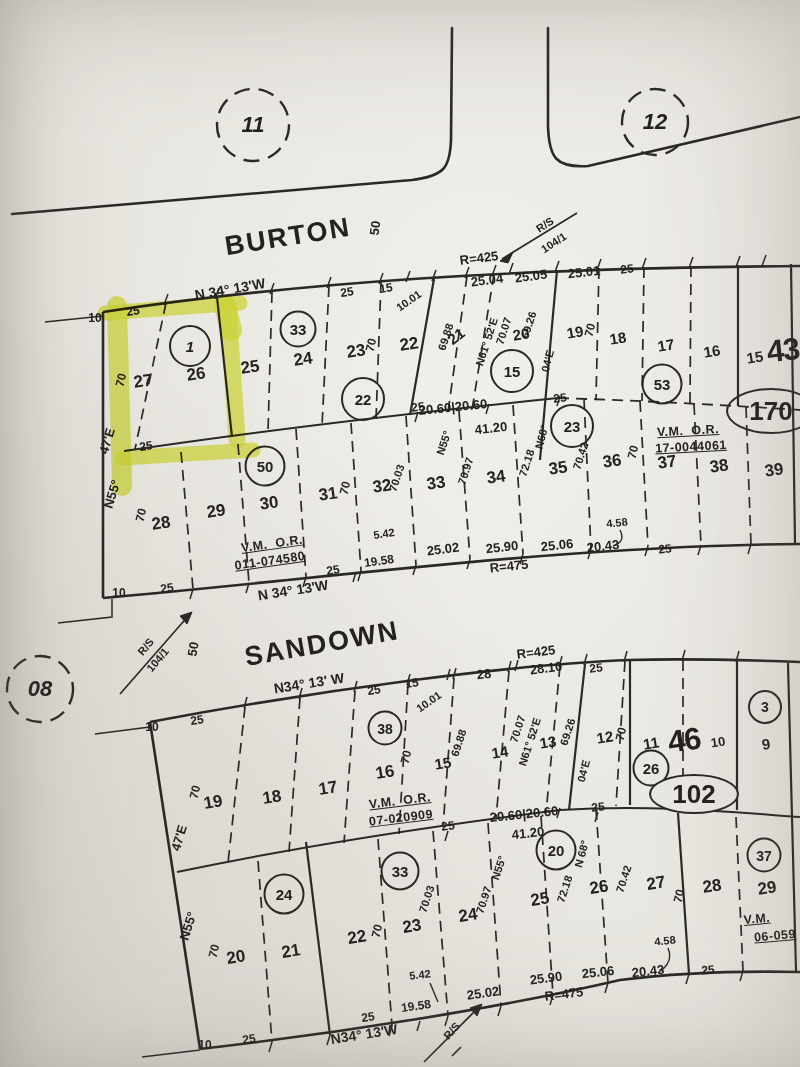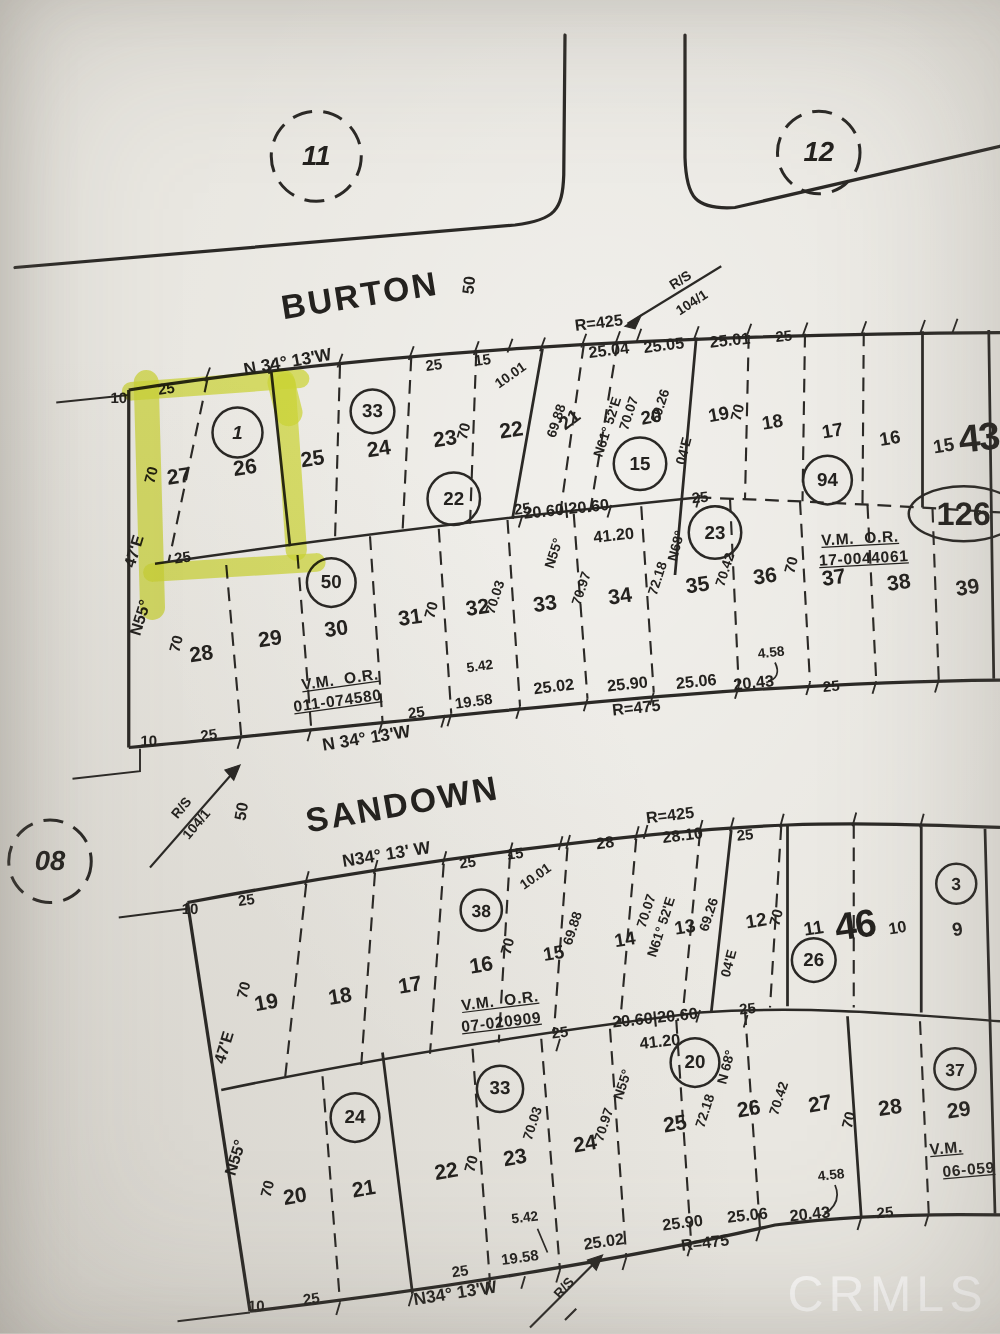--- a/index.html
+++ b/index.html
@@ -126,24 +126,24 @@
 <div class="circ" style="left:298px;top:329px;width:33px;height:33px">
       <span>33</span>
     </div>
 <div class="circ" style="left:363px;top:399px;width:40px;height:40px">
       <span>22</span>
     </div>
 <div class="circ" style="left:512px;top:371px;width:40px;height:40px">
       <span>15</span>
     </div>
 <div class="circ" style="left:662px;top:384px;width:37px;height:37px">
-      <span>94</span>
+      <span>53</span>
     </div>
 <div class="circ" style="left:771px;top:411px;width:86px;height:42px;font-size:26px;border-width:2.6px">
-      <span>126</span>
+      <span>170</span>
     </div>
 <span class="lb dim" style="left:121px;top:380px;--r:-75deg">70</span>
 <span class="lb dim" style="left:371px;top:345px;--r:-75deg">70</span>
 <span class="lb sm" style="left:446px;top:337px;--r:-72deg">69.88</span>
 <span class="lb sm" style="left:487px;top:342px;--r:-72deg">N61° 52'E</span>
 <span class="lb sm" style="left:504px;top:331px;--r:-72deg">70.07</span>
 <span class="lb sm" style="left:529px;top:325px;--r:-72deg">69.26</span>
 <span class="lb dim" style="left:590px;top:330px;--r:-75deg">70</span>
 <span class="lb sm" style="left:548px;top:361px;--r:-75deg">04'E</span>
 <span class="lb sm" style="left:542px;top:437px;--r:-75deg">N68°</span>
@@ -229,20 +229,23 @@
 <span class="lb lt13" style="left:718px;top:742px;--r:-9deg">10</span>
 <span class="lb lt15" style="left:766px;top:744px;--r:-9deg">9</span>
 <div class="circ" style="left:385px;top:728px;width:31px;height:31px;font-size:14px">
       <span>38</span>
     </div>
 <div class="circ" style="left:651px;top:768px;width:33px;height:33px">
       <span>26</span>
     </div>
 <div class="circ" style="left:765px;top:707px;width:30px;height:30px;font-size:14px">
       <span>3</span>
+    </div>
+<div class="circ" style="left:694px;top:794px;width:86px;height:36px;font-size:26px;border-width:2.6px;background:#e9e7e1">
+      <span>102</span>
     </div>
 <span class="lb dim" style="left:195px;top:792px;--r:-75deg">70</span>
 <span class="lb dim" style="left:406px;top:757px;--r:-75deg">70</span>
 <span class="lb sm" style="left:459px;top:743px;--r:-72deg">69.88</span>
 <span class="lb sm" style="left:518px;top:729px;--r:-72deg">70.07</span>
 <span class="lb sm" style="left:530px;top:742px;--r:-72deg">N61° 52'E</span>
 <span class="lb sm" style="left:568px;top:732px;--r:-72deg">69.26</span>
 <span class="lb sm" style="left:584px;top:771px;--r:-75deg">04'E</span>
 <span class="lb dim" style="left:621px;top:734px;--r:-75deg">70</span>
 <span class="lb vm" style="left:400px;top:801px;--r:-7deg">V.M.&nbsp;&nbsp;O.R.</span>
@@ -306,15 +309,14 @@
 <svg class="hl" width="800" height="1067" viewBox="0 0 800 1067">
   <g stroke="#dde73b" stroke-opacity="0.72" fill="none" stroke-linecap="round">
     <path stroke-width="20" d="M 117 306 L 122 486"></path>
     <path stroke-width="15" d="M 105 313 L 240 303"></path>
     <path stroke-width="17" d="M 228 307 L 237 440"></path>
     <path stroke-width="15" d="M 122 458 L 253 450"></path>
     <path stroke-width="22" d="M 225 306 L 231 330"></path>
   </g>
 </svg>
 
-<div class="wm">CRMLS</div>
 
 </div>
 
 </body></html>

